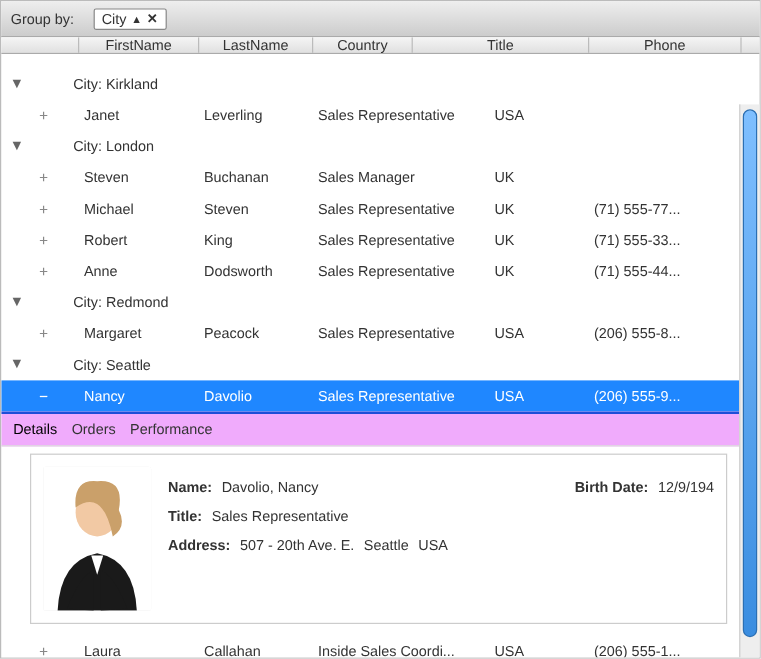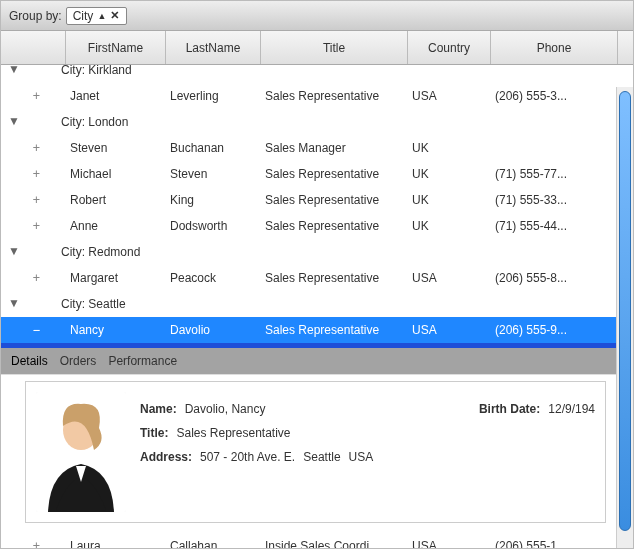--- a/index.html
+++ b/index.html
@@ -1,24 +1,24 @@
 <!DOCTYPE html>
 <html><head>
 <meta charset="utf-8">
 <style>
 * { box-sizing: border-box; margin: 0; padding: 0; }
 body { font-family: Verdana, Arial, sans-serif; font-size: 12px; color: #333; background: #fff; width: 634px; height: 549px; overflow: hidden; position: relative; }
 .container { width: 634px; height: 549px; border: 1px solid #bbb; position: relative; }
 .topbar { height: 30px; background: linear-gradient(#eee,#ccc); border-bottom: 1px solid #aaa; display: flex; align-items: center; padding: 0 8px; }
-.topbar-label { margin-right: 4px; }
+.topbar-label { margin-right: 16px; }
 .group-chip { background: #fff; border: 1px solid #888; border-radius: 2px; padding: 1px 6px; display: inline-flex; align-items: center; gap: 4px; font-size: 12px; }
 .group-chip .tri { font-size: 9px; }
 .group-chip .x { font-size: 11px; font-weight: bold; cursor: pointer; }
 .gridwrap { position: absolute; top: 30px; left: 0; right: 0; bottom: 0; overflow: hidden; }
-.header-row { display: flex; height: 34px; background: linear-gradient(#f5f5f5,#e0e0e0); border-bottom: 1px solid #aaa; }
+.header-row { display: flex; height: 14px; background: linear-gradient(#f5f5f5,#e0e0e0); border-bottom: 1px solid #aaa; }
 .hcell { border-right: 1px solid #bbb; display: flex; align-items: center; justify-content: center; font-size: 12px; color: #333; }
 .body { position: absolute; top: 26px; left: 0; right: 17px; bottom: 0; overflow: hidden; }
 .row { display: flex; align-items: center; height: 26px; color: #333; }
 .group-row { font-weight: normal; }
 .group-row .toggle { width: 26px; text-align: center; color: #666; }
 .group-row .label-plain, .group-row span[data-bind] { font-weight: normal; }
 .data-row .expcol { width: 45px; display: flex; justify-content: flex-end; padding-right: 6px; color: #888; }
 .data-row.selected { background: #1f87ff; color: #fff; }
 .data-row.selected .expcol { color: #fff; }
 .cell { padding: 0 4px; overflow: hidden; white-space: nowrap; text-overflow: ellipsis; }
@@ -26,21 +26,21 @@
 .c-last  { width: 95px; }
 .c-title { width: 147px; }
 .c-country { width: 83px; }
 .c-phone { width: 110px; }
 .h-first { width: 100px; }
 .h-last  { width: 95px; }
 .h-title { width: 147px; }
 .h-country { width: 83px; }
 .h-phone { width: 127px; }
 .h-gap { width: 65px; }
-.tabbar { display: flex; gap: 12px; padding: 4px 10px; background: #a3a3a3; border-top: 5px solid #1d4ed8; border-bottom: 1px solid #ddd; align-items: flex-end; }
+.tabbar { display: flex; gap: 12px; padding: 4px 10px; background: #f0abfc; border-top: 2px solid #1d4ed8; border-bottom: 1px solid #ddd; align-items: flex-end; }
 .tab { cursor: pointer; padding: 2px 0; }
 .tab.active { font-weight: normal; color: #000; }
 .detail-card { margin: 6px 10px 10px 24px; border: 1px solid #ccc; background: #fff; padding: 10px; display: flex; gap: 14px; }
 .avatar { width: 90px; height: 120px; background: #f0f0f0; border-radius: 2px; overflow: hidden; position: relative; }
 .avatar svg { width: 100%; height: 100%; }
 .detail-fields { flex: 1; }
 .detail-line { margin: 10px 0; display: flex; gap: 8px; flex-wrap: wrap; }
 .detail-line .lab { font-weight: bold; }
 .vscroll { position: absolute; top: 56px; right: 0; width: 17px; bottom: 0; background: #eee; border-left: 1px solid #ccc; }
 .vscroll .thumb { position: absolute; left: 2px; right: 2px; top: 4px; height: 440px; background: linear-gradient(#7fbfff,#3a8de0); border: 1px solid #2b6fb3; border-radius: 7px; }
@@ -60,43 +60,42 @@
       <span class="x" data-bind="topbar.chip_close">✕</span>
     </span>
   </div>
 
   <div class="gridwrap">
 
     <div class="header-row">
       <div class="hcell h-gap"></div>
       <div class="hcell h-first" data-bind="columns.first">FirstName</div>
       <div class="hcell h-last" data-bind="columns.last">LastName</div>
+      <div class="hcell h-country" data-bind="columns.country">Country</div>
       <div class="hcell h-title" data-bind="columns.title">Title</div>
-      <div class="hcell h-country" data-bind="columns.country">Country</div>
       <div class="hcell h-phone" data-bind="columns.phone">Phone</div>
     </div>
 
     <div class="body">
 
       <div class="row group-row">
         <span class="toggle tri-down" data-bind="icons.group_toggle">▼</span>
         <span style="width:34px"></span>
         <span data-bind="groups.0.label_prefix">City:</span>&nbsp;
         <span data-bind="groups.0.label_value">Kirkland</span>
       </div>
       <div class="row data-row">
         <div class="expcol">
             <span class="plus" data-bind="icons.expand">+</span>
           </div>
         <div style="width:20px"></div>
         <div class="cell c-first" data-bind="groups.0.rows.0.first">Janet</div>
         <div class="cell c-last" data-bind="groups.0.rows.0.last">Leverling</div>
         <div class="cell c-title" data-bind="groups.0.rows.0.title">Sales Representative</div>
         <div class="cell c-country" data-bind="groups.0.rows.0.country">USA</div>
-        <div class="cell c-phone" data-bind="groups.0.rows.0.phone">(206) 555-3...</div>
       </div>
 
       <div class="row group-row">
         <span class="toggle tri-down" data-bind="icons.group_toggle">▼</span>
         <span style="width:34px"></span>
         <span data-bind="groups.1.label_prefix">City:</span>&nbsp;
         <span data-bind="groups.1.label_value">London</span>
       </div>
       <div class="row data-row">
         <div class="expcol">

